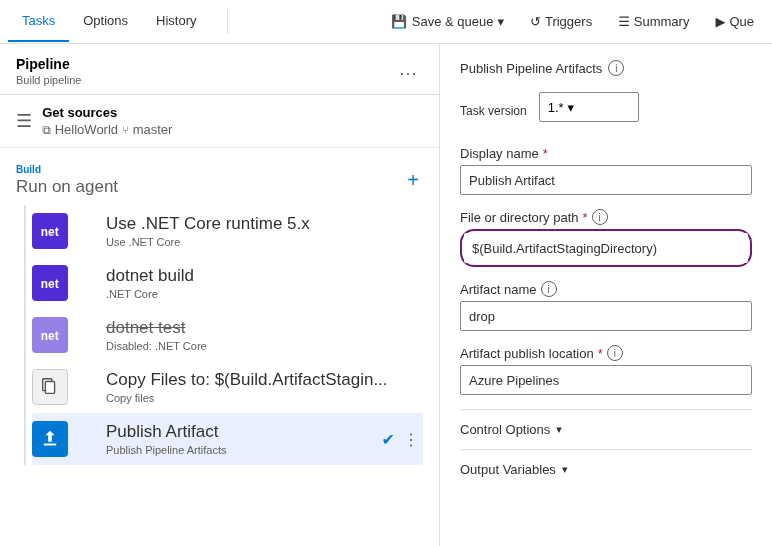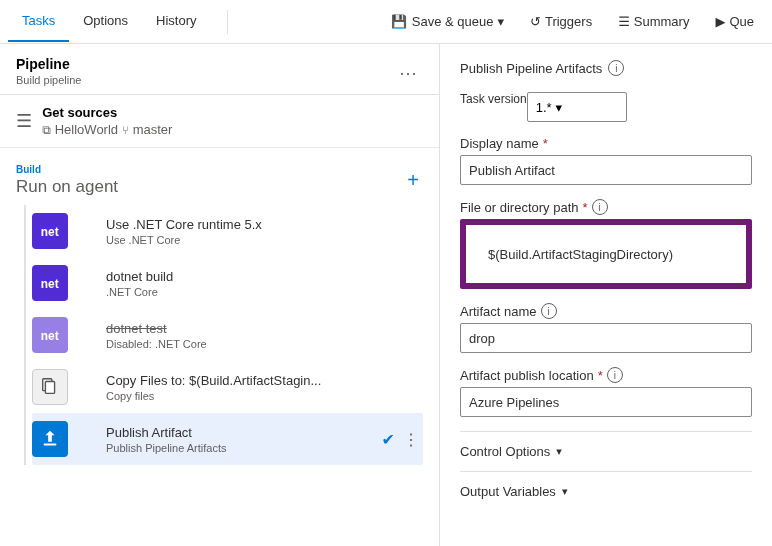--- a/index.html
+++ b/index.html
@@ -64,47 +64,47 @@
     .task-icon {
       width: 36px; height: 36px; background: #555; border-radius: 4px;
       display: flex; align-items: center; justify-content: center;
       margin-right: 10px; flex-shrink: 0; overflow: hidden;
     }
     .task-icon.dotnet { background: #512bd4; }
     .task-icon.files { background: #f0f0f0; border: 1px solid #ccc; }
     .task-icon.publish-icon-bg { background: #0078d4; }
     .task-icon svg { width: 22px; height: 22px; }
     .task-info { flex: 1; }
-    .task-name { font-size: 13px; font-weight: 500; color: #323130; }
+    .task-name { font-size: 17px; font-weight: 500; color: #323130; }
     .task-name.strikethrough { text-decoration: line-through; color: #605e5c; }
     .task-desc { font-size: 11px; color: #605e5c; margin-top: 2px; }
     .task-badges { display: flex; align-items: center; gap: 4px; margin-left: auto; }
     .task-check { color: #0078d4; font-size: 16px; }
     .task-more { background: none; border: none; cursor: pointer; font-size: 16px; color: #605e5c; padding: 2px 4px; }
 
     
     .right-panel { flex: 1; padding: 16px 20px; overflow-y: auto; }
     .panel-title { font-size: 17px; font-weight: 400; color: #323130; display: flex; align-items: center; gap: 6px; margin-bottom: 16px; }
     .info-icon { display: inline-flex; align-items: center; justify-content: center; width: 16px; height: 16px; border: 1px solid #605e5c; border-radius: 50%; font-size: 10px; color: #605e5c; cursor: pointer; }
 
     .form-row { margin-bottom: 14px; }
-    .form-row.task-version { display: flex; align-items: flex-start; margin-bottom: 14px; }
+    .form-row.task-version { display: flex; align-items: flex-end; gap: 12px; margin-bottom: 24px; }
     .form-label { font-size: 12px; color: #323130; margin-bottom: 4px; display: flex; align-items: center; gap: 4px; }
     .required { color: #a4262c; }
     .form-input {
       width: 100%; height: 30px; border: 1px solid #8a8886; border-radius: 2px;
       padding: 0 8px; font-size: 13px; color: #323130; background: #fff;
     }
     .form-select {
       height: 30px; border: 1px solid #8a8886; border-radius: 2px; padding: 0 8px;
       font-size: 13px; background: #fff; display: flex; align-items: center; gap: 4px; cursor: pointer; min-width: 100px;
     }
 
     
-    .highlighted-row { border: 6px solid #701a75; border-radius: 2px; padding: 14px; }
+    .highlighted-row { border: 2px solid #701a75; border-radius: 14px; padding: 2px; }
     .highlighted-row .form-input { border: none; }
 
     .collapsible-section {
       display: flex; align-items: center; padding: 12px 0; border-top: 1px solid #e0e0e0;
       cursor: pointer; color: #323130; font-size: 13px; font-weight: 500;
     }
     .chevron { margin-left: 6px; font-size: 11px; }
 
     
     .section-indent { padding-left: 16px; position: relative; }

